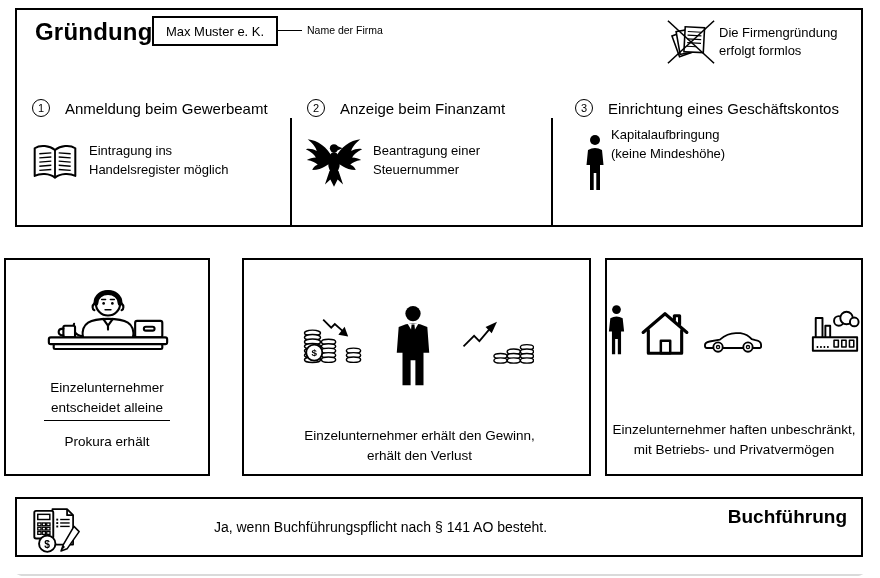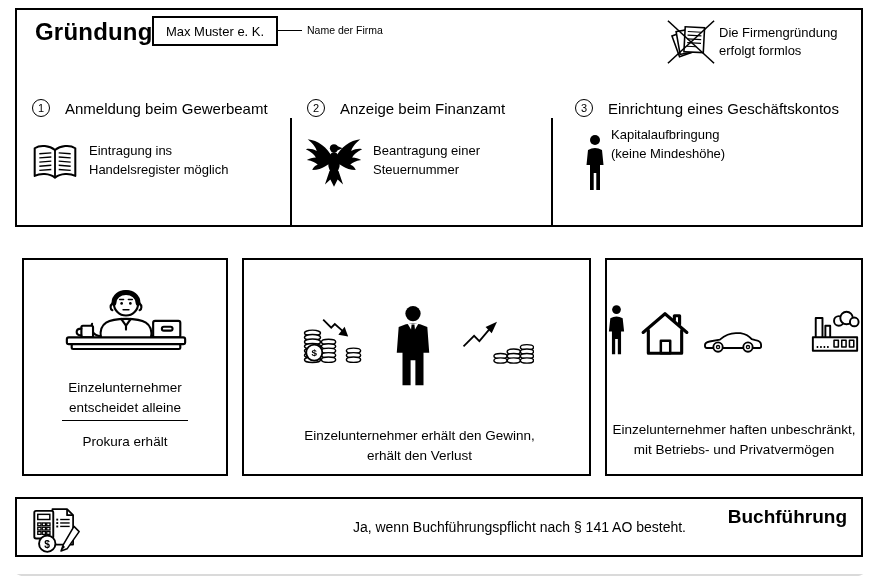--- a/index.html
+++ b/index.html
@@ -24,31 +24,31 @@
   #divider-1{left:273px;}
   #divider-2{left:534px;}
 
   .step-circle{position:absolute;width:18px;height:18px;border:1.5px solid #000;border-radius:50%;
                box-sizing:border-box;display:flex;align-items:center;justify-content:center;
                font-size:11px;}
   .step-title{position:absolute;font-size:15px;white-space:nowrap;}
   .step-note{position:absolute;font-size:13px;line-height:1.45;}
 
   
-  #card-decision{left:22px;top:258px;width:206px;height:218px;}
+  #card-decision{left:4px;top:258px;width:206px;height:218px;}
   #card-profit{left:242px;top:258px;width:349px;height:218px;}
   #card-liability{left:605px;top:258px;width:258px;height:218px;}
   .card-text{position:absolute;left:0;right:0;text-align:center;font-size:13.5px;line-height:1.45;}
   #decision-divider{position:absolute;left:38px;top:160px;width:126px;border-top:1.5px solid #000;}
   .icon-row{position:absolute;left:0;right:0;display:flex;justify-content:center;align-items:flex-end;}
 
   
   #footer-box{left:15px;top:497px;width:848px;height:60px;}
   #footer-icon{left:13px;top:5px;}
-  #footer-text{left:58px;right:175px;top:20px;text-align:right;font-size:14px;}
+  #footer-text{left:58px;right:175px;top:20px;text-align:center;font-size:14px;}
   #footer-title{right:14px;top:7px;font-size:19px;font-weight:bold;}
 
   #page-edge{left:0;top:574px;width:880px;height:2px;background:#dadada;}
 
   svg{display:block;}
   .ln{stroke:#000;fill:none;}
 </style>
 </head>
 <body>
 

